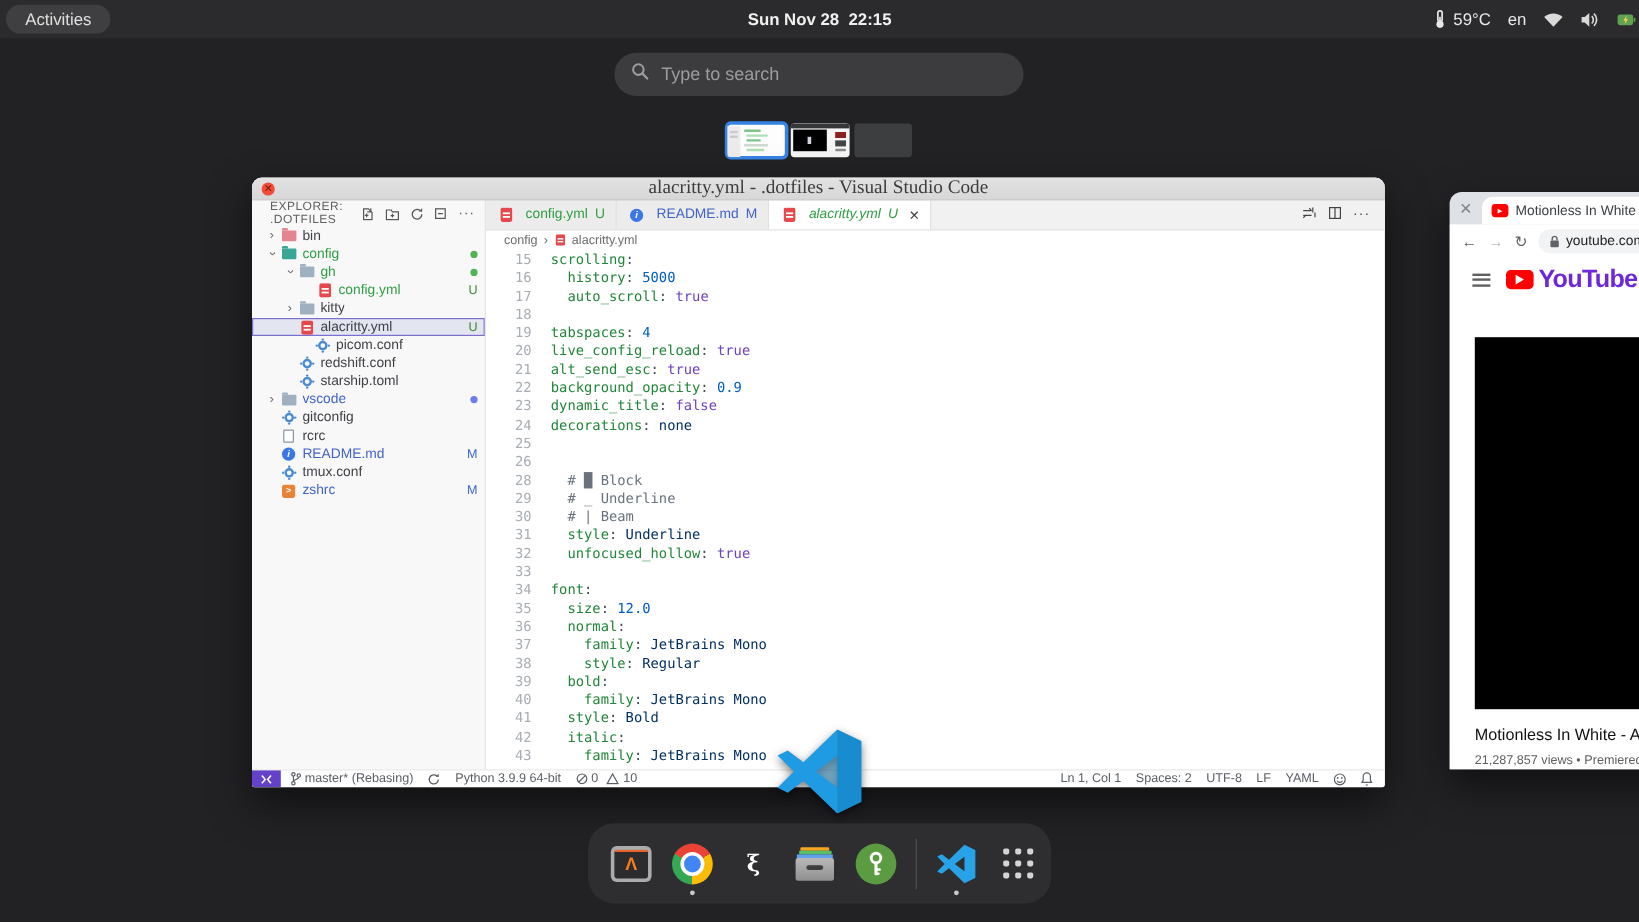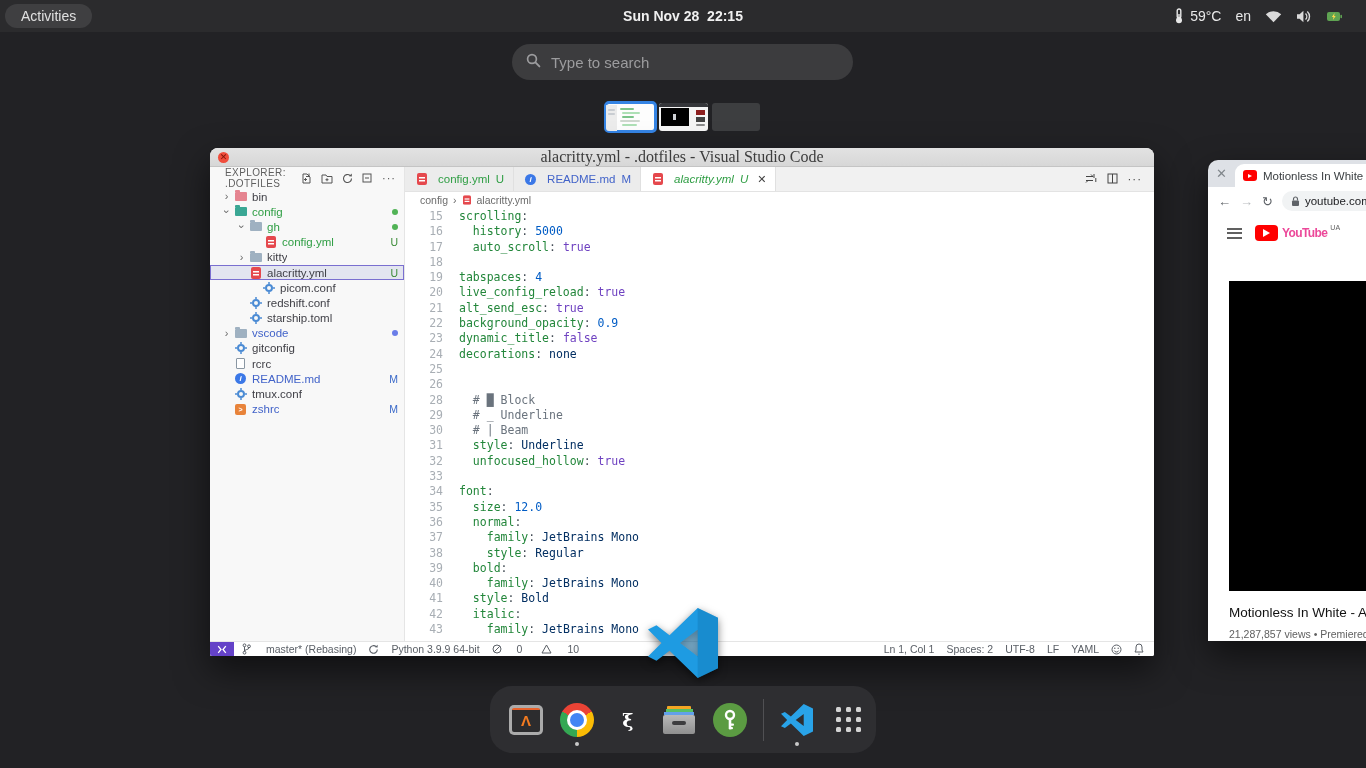--- a/index.html
+++ b/index.html
@@ -4,21 +4,21 @@
 <style>
   * { box-sizing: border-box; margin: 0; padding: 0; }
   html,body { width:1366px; height:768px; }
   body { font-family:"Liberation Sans", sans-serif; background:#1c1c1e; overflow:hidden; }
   #screen { position:relative; width:1366px; height:768px; background:#222225; overflow:hidden; }
 
   
   .topbar { position:absolute; top:0; left:0; width:100%; height:32px; background:#2b2b2d; display:flex; align-items:center; color:#e8e8e8; }
   .activities { margin-left:5px; padding:4px 16px; background:#3f3f41; border-radius:15px; font-size:14px; color:#e0e0e0; }
   .clock { position:absolute; left:50%; transform:translateX(-50%); font-size:14px; font-weight:700; white-space:pre; color:#f0f0f0; }
-  .tb-right { position:absolute; right:24px; display:flex; align-items:center; gap:14px; font-size:14px; }
+  .tb-right { position:absolute; right:3px; display:flex; align-items:center; gap:14px; font-size:14px; }
   .tb-group { display:flex; align-items:center; gap:6px; }
   .tb-icon svg { display:block; }
 
   
   .searchbar { position:absolute; left:512px; top:44px; width:341px; height:36px; background:#3c3c3e; border-radius:18px; display:flex; align-items:center; padding:0 14px; gap:10px; }
   .searchbar .ph { color:#9c9c9e; font-size:15px; }
 
   
   .ws-row { position:absolute; top:103px; left:0; width:100%; height:28px; display:flex; justify-content:center; gap:4px; }
   .ws { width:49px; height:28px; border-radius:3px; position:relative; overflow:hidden; }
@@ -80,21 +80,21 @@
 
   .codearea { flex:1; overflow:hidden; font-family:"DejaVu Sans Mono", monospace; font-size:11.5px; padding-top:1px; }
   .cline { height:15.3px; display:flex; white-space:pre; line-height:15.3px;align-items:flex-end; }
   .ln { width:38px; flex:none; text-align:right; color:#a8aeb4; padding-right:0; }
   .lc { padding-left:16px; }
   .sk{color:#22863a} .sp{color:#444d56} .sn{color:#005cc5} .sb{color:#6f42c1} .sv{color:#032f62} .sc{color:#6a737d}
 
   .statusbar { height:15px; background:#ffffff; border-top:1px solid #e5e5e5; display:flex; align-items:center; font-size:10.5px; color:#5a5f66; }
   .remote { width:24px; height:100%; background:#6442c8; display:flex; align-items:center; justify-content:center; flex:none; }
   .sb-left { display:flex; align-items:center; gap:12px; padding-left:8px; }
-  .sb-item { display:flex; align-items:center; gap:15px; white-space:nowrap; }
+  .sb-item { display:flex; align-items:center; gap:3px; white-space:nowrap; }
   .sb-right { margin-left:auto; display:flex; align-items:center; gap:12px; padding-right:10px; }
   .sb-item svg { display:block; }
 
   
   .vsc-overlay { position:absolute; left:648px; top:608px; width:70px; height:70px; filter:drop-shadow(0 3px 4px rgba(0,0,0,.5)); }
 
   
   .chwin { position:absolute; left:1208px; top:160px; width:200px; height:481px; border-radius:10px 0 0 0; background:#dee1e6; overflow:hidden; box-shadow:0 14px 34px rgba(0,0,0,.55); }
   .c-tabstrip { height:27px; display:flex; align-items:flex-end; padding-left:6px; }
   .tabstrip-close { color:#80868b; font-size:13px; margin:0 8px 6px 2px; }
@@ -106,21 +106,21 @@
   .nav-ar { font-size:13px; }
   .nav-ar.dis { color:#b9bcbf; }
   .addr { flex:1; height:20px; background:#f1f3f4; border-radius:10px; display:flex; align-items:center; gap:5px; padding:0 9px; font-size:11.5px; color:#202124; }
   .c-page { background:#fff; height:100%; position:relative; }
   .yt-head { height:36px; display:flex; align-items:center; gap:13px; padding-left:19px; }
   .burger { width:15px; height:11px; border-top:2px solid #606060; border-bottom:2px solid #606060; position:relative; }
   .burger::after { content:""; position:absolute; left:0; top:2.5px; width:100%; height:2px; background:#606060; }
   .yt-logo { display:flex; align-items:center; gap:4px; position:relative; }
   .yt-play { width:23px; height:16px; background:#f00; border-radius:4px; display:flex; align-items:center; justify-content:center; }
   .yt-play::after { content:""; border-left:7px solid #fff; border-top:4px solid transparent; border-bottom:4px solid transparent; }
-  .yt-word { font-size:12px; font-weight:700; letter-spacing:-0.6px; color:#ec4899; }
+  .yt-word { font-size:21px; font-weight:700; letter-spacing:-0.6px; color:#6d28d9; }
   .yt-sup { font-size:7px; color:#606060; position:relative; top:-6px; left:-1px; }
   .yt-video { position:absolute; left:21px; top:66px; width:200px; height:310px; background:#000; }
   .yt-title { position:absolute; left:21px; top:390px; width:200px; font-size:13.5px; font-weight:500; color:#111; white-space:nowrap; }
   .yt-meta { position:absolute; left:21px; top:413px; width:200px; font-size:10.5px; color:#606060; white-space:nowrap; }
 
   
   .dock { position:absolute; left:490px; top:686px; width:386px; height:67px; background:#2e2e31; border-radius:22px; display:flex; align-items:center; padding:0 18px; gap:15px; }
   .dicon { width:36px; height:36px; position:relative; display:flex; align-items:center; justify-content:center; flex:none; }
   .rundot { position:absolute; bottom:-8px; left:50%; transform:translateX(-50%); width:4px; height:4px; border-radius:50%; background:#c9c9c9; }
   .alac { width:34px; height:30px; background:#ababab; border-radius:5px; padding:3px; }

